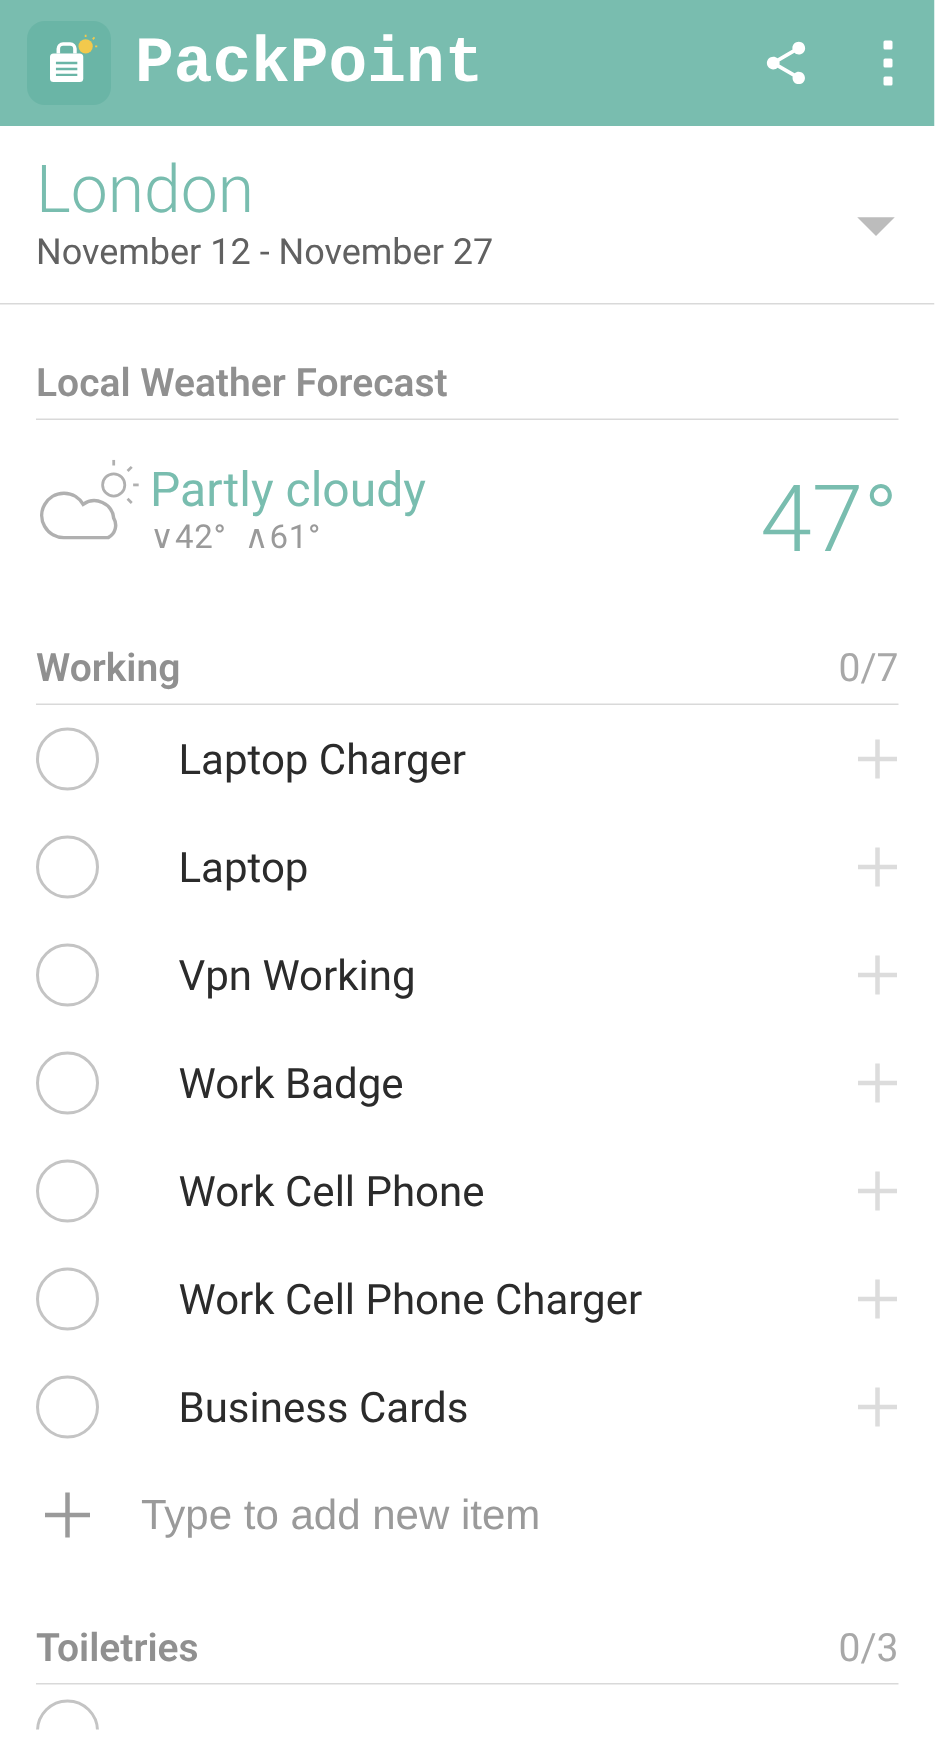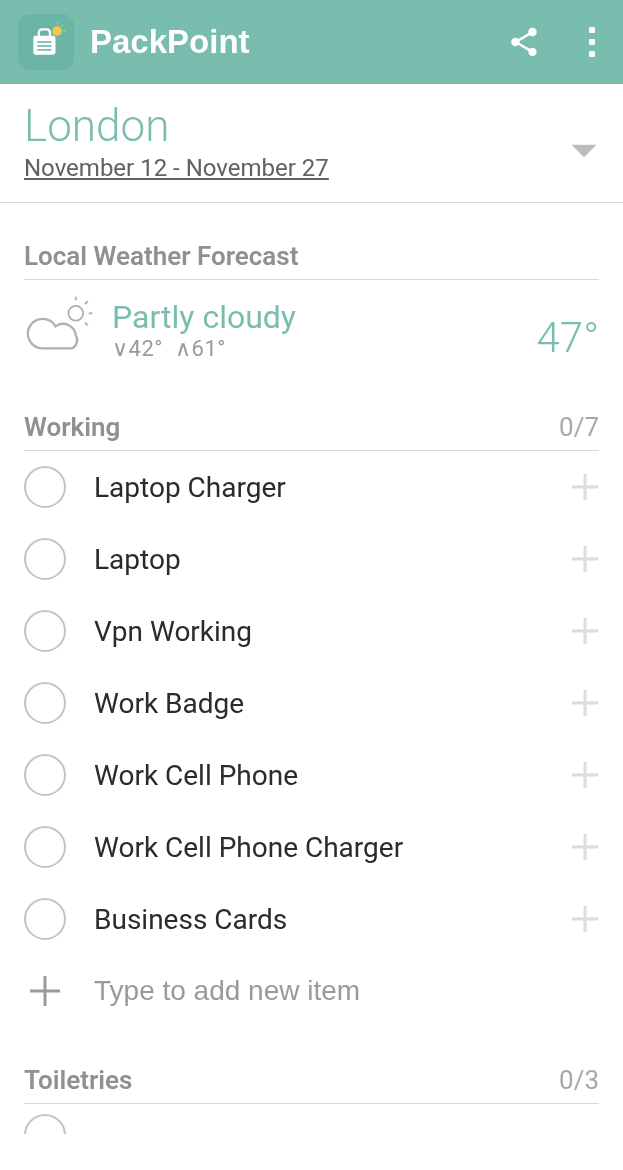--- a/index.html
+++ b/index.html
@@ -22,23 +22,23 @@
     width: 56px;
     height: 56px;
     background: #6ab5a6;
     border-radius: 12px;
     position: relative;
     display: flex;
     align-items: center;
     justify-content: center;
   }
   .app-title {
-    font-family: Liberation Sans, sans-serif;
+    font-family: Liberation Mono, monospace;
     color: #ffffff;
-    font-size: 33px;
+    font-size: 43px;
     font-weight: 600;
     margin-left: 16px;
     flex: 1;
   }
   .header-actions {
     display: flex;
     align-items: center;
     gap: 40px;
   }
   .share-icon svg { width: 34px; height: 34px; fill: #ffffff; display:block; }
@@ -56,21 +56,20 @@
     color: #79bdaf;
     font-size: 44px;
     font-weight: 300;
     line-height: 1.1;
   }
   .dest-dates {
     color: #616161;
     font-size: 24px;
     margin-top: 4px;
     font-weight: 400;
-    text-decoration: underline;
   }
   .dropdown-caret {
     margin-top: 40px;
   }
   .dropdown-caret svg { width: 30px; height: 18px; fill: #bcbcbc; display:block;}
   
   .content { padding: 0 24px; }
   
   .section-title {
     color: #909090;
@@ -81,46 +80,47 @@
     border-bottom: 1px solid #d9d9d9;
     display:flex;
   }
   .section-title .count { color:#a8a8a8; font-weight:400;}
   .section-title .title-text { flex:1; }
   
   .weather-row {
     display: flex;
     align-items: center;
     padding: 14px 0 10px 0;
-    gap: 14px;
+    gap: 2px;
   }
   .weather-icon svg { width: 74px; height: 70px; display:block;}
   .weather-text { flex:1; }
   .weather-cond {
     color: #79bdaf;
     font-size: 32px;
     font-weight: 400;
   }
   .weather-range {
     color: #9a9a9a;
     font-size: 22px;
     margin-top: 0px;
     letter-spacing: 0.5px;
   }
   .weather-temp {
     color: #79bdaf;
-    font-size: 42px;
+    font-size: 62px;
     font-weight: 300;
     margin-top: 16px;
   }
   
   .item-row {
     display: flex;
     align-items: center;
     height: 72px;
+    gap: 25px;
   }
   .checkbox {
     width: 42px;
     height: 42px;
     border: 2px solid #c4c4c4;
     border-radius: 50%;
     flex-shrink: 0;
   }
   .item-label {
     font-size: 28px;

